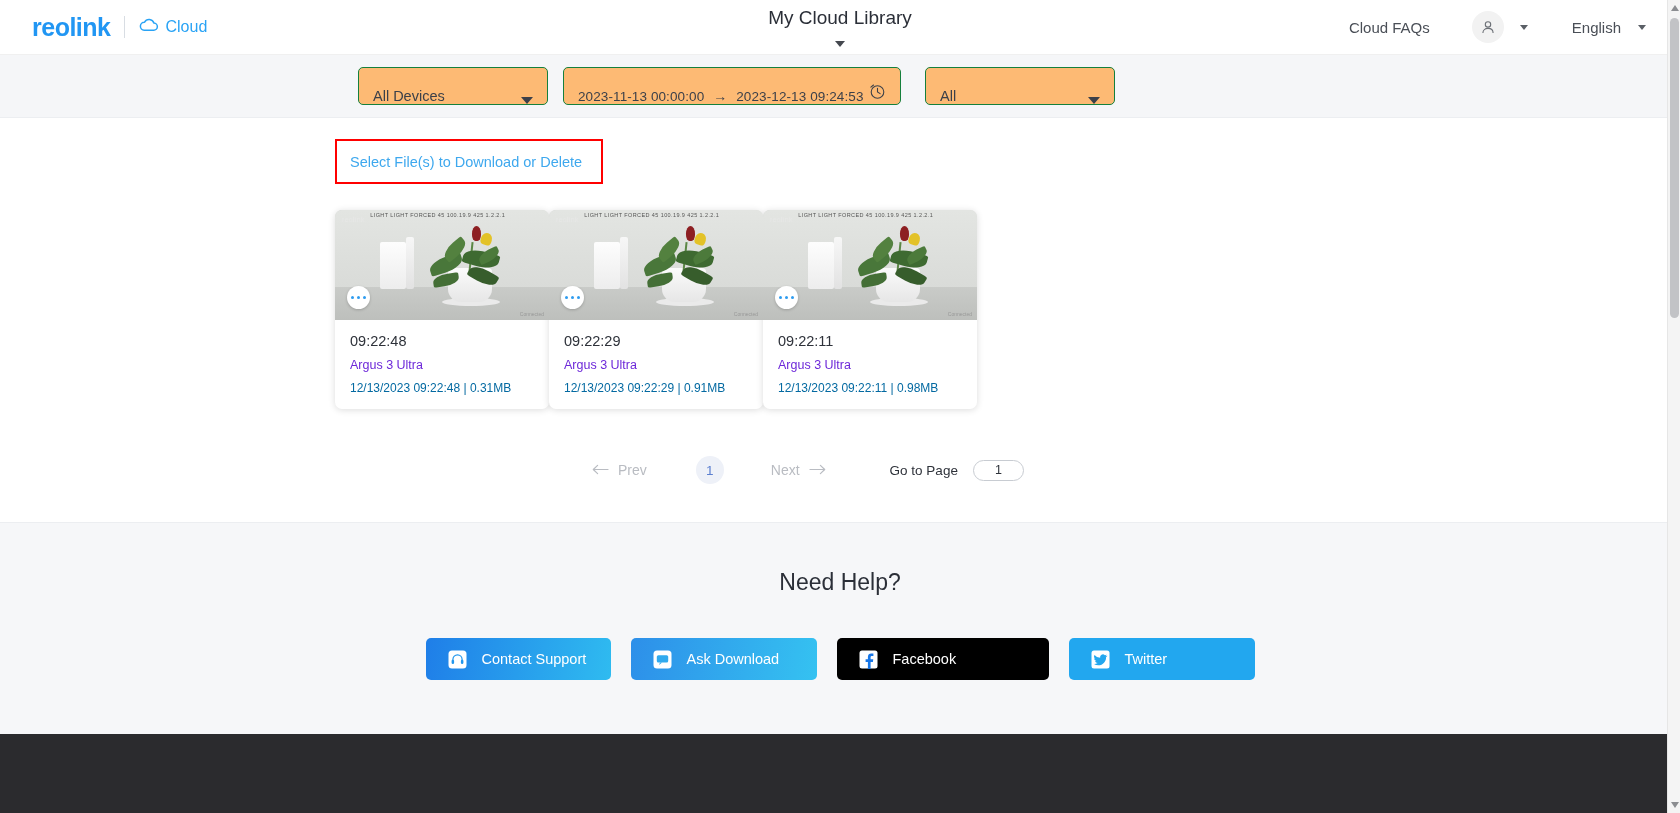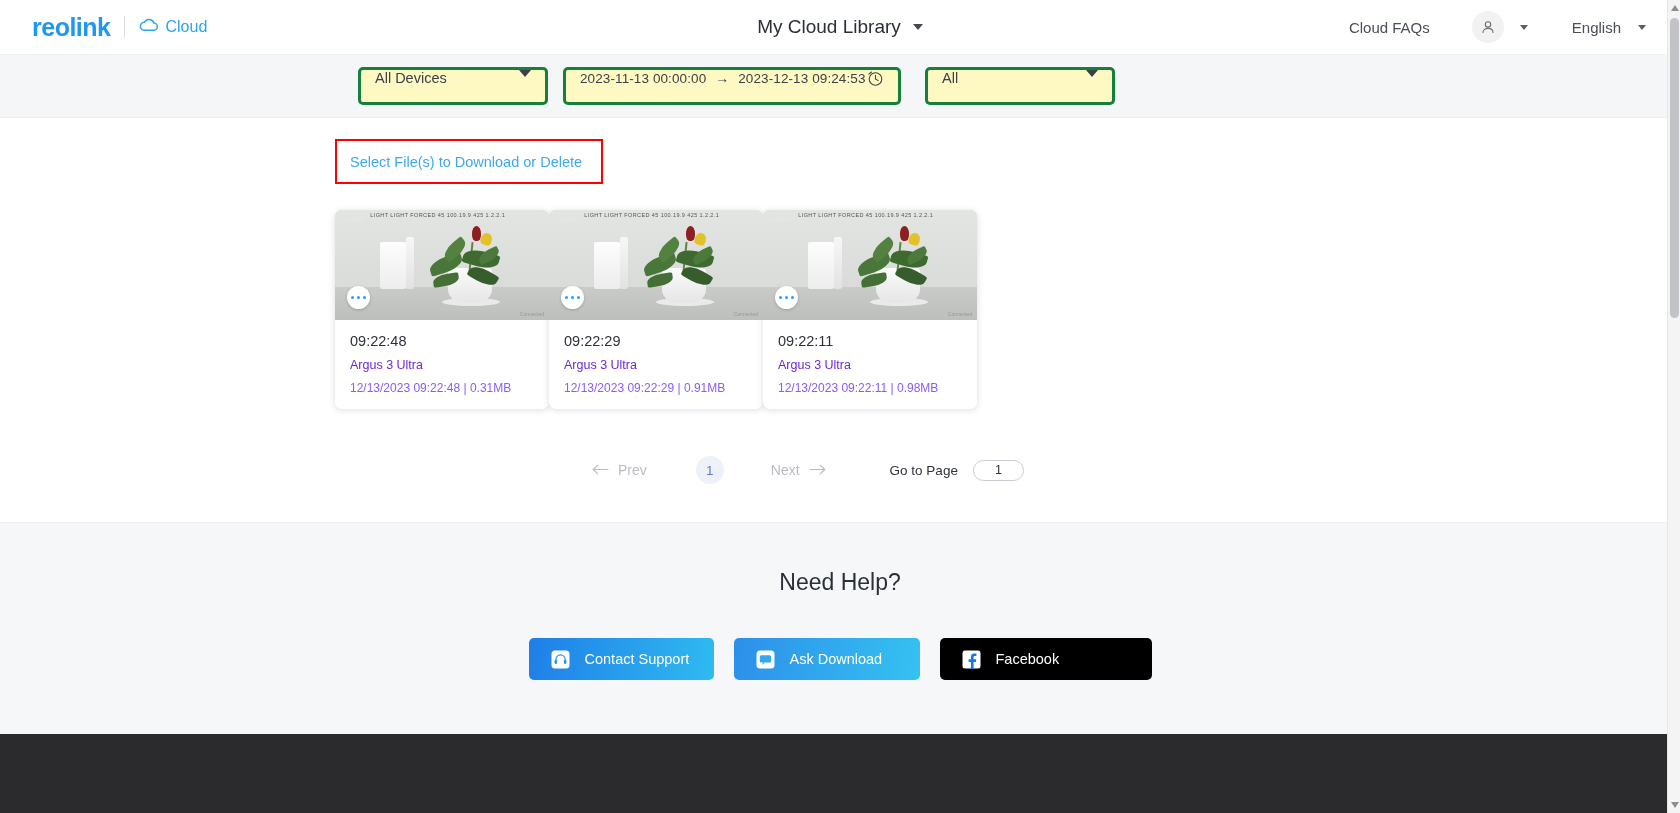--- a/index.html
+++ b/index.html
@@ -30,21 +30,21 @@
   .cloud-glyph { display:inline-block; }
 
   .header-center {
     position:absolute; left:0; right:0; top:0; bottom:0;
     display:flex; align-items:center; justify-content:center;
     pointer-events:none;
   }
   .lib-title {
     display:flex; align-items:center; gap:12px;
     font-size:19px; color:#2b2f38; font-weight:400;
-    pointer-events:auto; cursor:pointer;
+    pointer-events:auto; cursor:pointer;flex-direction:column;
   }
   .caret {
     width:0;height:0;border-left:5px solid transparent;border-right:5px solid transparent;
     border-top:6px solid #44484f;
   }
   .caret.small { border-left-width:4.5px;border-right-width:4.5px;border-top-width:5.5px; border-top-color:#5a5f66;}
 
   .header-right {
     margin-left:auto; display:flex; align-items:center; gap:0; padding-right:34px;
   }
@@ -56,21 +56,21 @@
   }
   .lang-wrap { display:flex; align-items:center; gap:17px; }
   .lang-label { font-size:15px; color:#4a4f57; cursor:pointer; }
 
   
   .filterbar {
     height: 63px; background:#f5f6f8;
     display:flex; align-items:center;
     border-bottom:1px solid #eceef1;
   }
-  .ctl { background:#fef9c3; border:3px solid #15803d; border-radius:5px; height:38px; display:flex; align-items:flex-start; }
+  .ctl { background:#fdba74; border:1px solid #15803d; border-radius:5px; height:38px; display:flex; align-items:flex-end; }
   .select-devices {
     width:190px; margin-left:358px; padding:0 14px; justify-content:space-between; cursor:pointer;
   }
   .select-devices .txt { font-size:14.5px; color:#3c4049; }
   .daterange {
     margin-left:15px; width:338px; padding:0 14px; justify-content:space-between; cursor:pointer;
   }
   .daterange .dt { font-size:13.5px; color:#3c4049; letter-spacing:0.1px; }
   .daterange .arrow { color:#3c4049; font-size:14px; margin:0 9px; }
   .daterange .dt-inner { display:flex; align-items:center; }
@@ -170,21 +170,21 @@
     position:absolute; left:12px; bottom:11px;
     width:23px;height:23px;border-radius:50%;background:#fff;
     display:flex;align-items:center;justify-content:center; gap:2.5px;
     cursor:pointer; box-shadow:0 1px 3px rgba(0,0,0,.2);
   }
   .more-btn i { width:3.2px;height:3.2px;border-radius:50%;background:#2d9cf0; display:block; }
 
   .card-body { padding:13px 15px 14px 15px; }
   .card-time { font-size:14.5px; color:#2e323a; margin-bottom:9px; }
   .card-device { font-size:12.5px; color:#6d28d9; margin-bottom:9px; }
-  .card-meta { font-size:12px; color:#8b5cf6; }
+  .card-meta { font-size:12px; color:#0369a1; }
 
   
   .pagination {
     display:flex; align-items:center; margin-top:47px; margin-left:592px; 
   }
   .pg-prev, .pg-next {
     display:flex; align-items:center; gap:9px;
     font-size:14px; color:#b9bcc2; cursor:pointer;
   }
   .pg-num {
@@ -471,20 +471,29 @@
         <div class="help-btn hb-facebook">
           <span class="hb-icon">
             <svg width="19" height="19" viewBox="0 0 19 19" fill="none">
               <rect x="0.5" y="0.5" width="18" height="18" rx="2.5" fill="#fff"></rect>
               <path d="M11.6 19v-7h2.3l.35-2.8h-2.65V7.45c0-.8.23-1.35 1.4-1.35h1.4V3.6C13.9 3.56 13.1 3.5 12.2 3.5c-1.95 0-3.3 1.2-3.3 3.4v2.3H6.6V12h2.3v7z" fill="#1877e8"></path>
             </svg>
           </span>
           <span class="hb-label">Facebook</span>
         </div>
 
+        <div class="help-btn hb-twitter">
+          <span class="hb-icon">
+            <svg width="19" height="19" viewBox="0 0 19 19" fill="none">
+              <rect x="0.5" y="0.5" width="18" height="18" rx="2.5" fill="#fff"></rect>
+              <path d="M16 5.7c-.5.22-1 .37-1.6.44.57-.34 1-.88 1.2-1.53-.53.32-1.12.55-1.75.67a2.76 2.76 0 0 0-4.7 2.5A7.82 7.82 0 0 1 3.5 4.9a2.76 2.76 0 0 0 .85 3.68c-.45-.01-.87-.14-1.25-.34v.03a2.76 2.76 0 0 0 2.2 2.7c-.4.12-.84.13-1.25.05a2.76 2.76 0 0 0 2.57 1.9A5.54 5.54 0 0 1 3 14.06a7.8 7.8 0 0 0 4.23 1.24c5.07 0 7.85-4.2 7.85-7.85v-.36c.54-.39 1-.87 1.37-1.4z" fill="#22a7ef"></path>
+            </svg>
+          </span>
+          <span class="hb-label">Twitter</span>
+        </div>
 
       </div>
     </div>
 
     <div class="footer-bar"></div>
   </div>
 
   <div class="scrollbar">
     <div class="sb-arrow sb-up">
       <svg width="8" height="6" viewBox="0 0 8 6">

